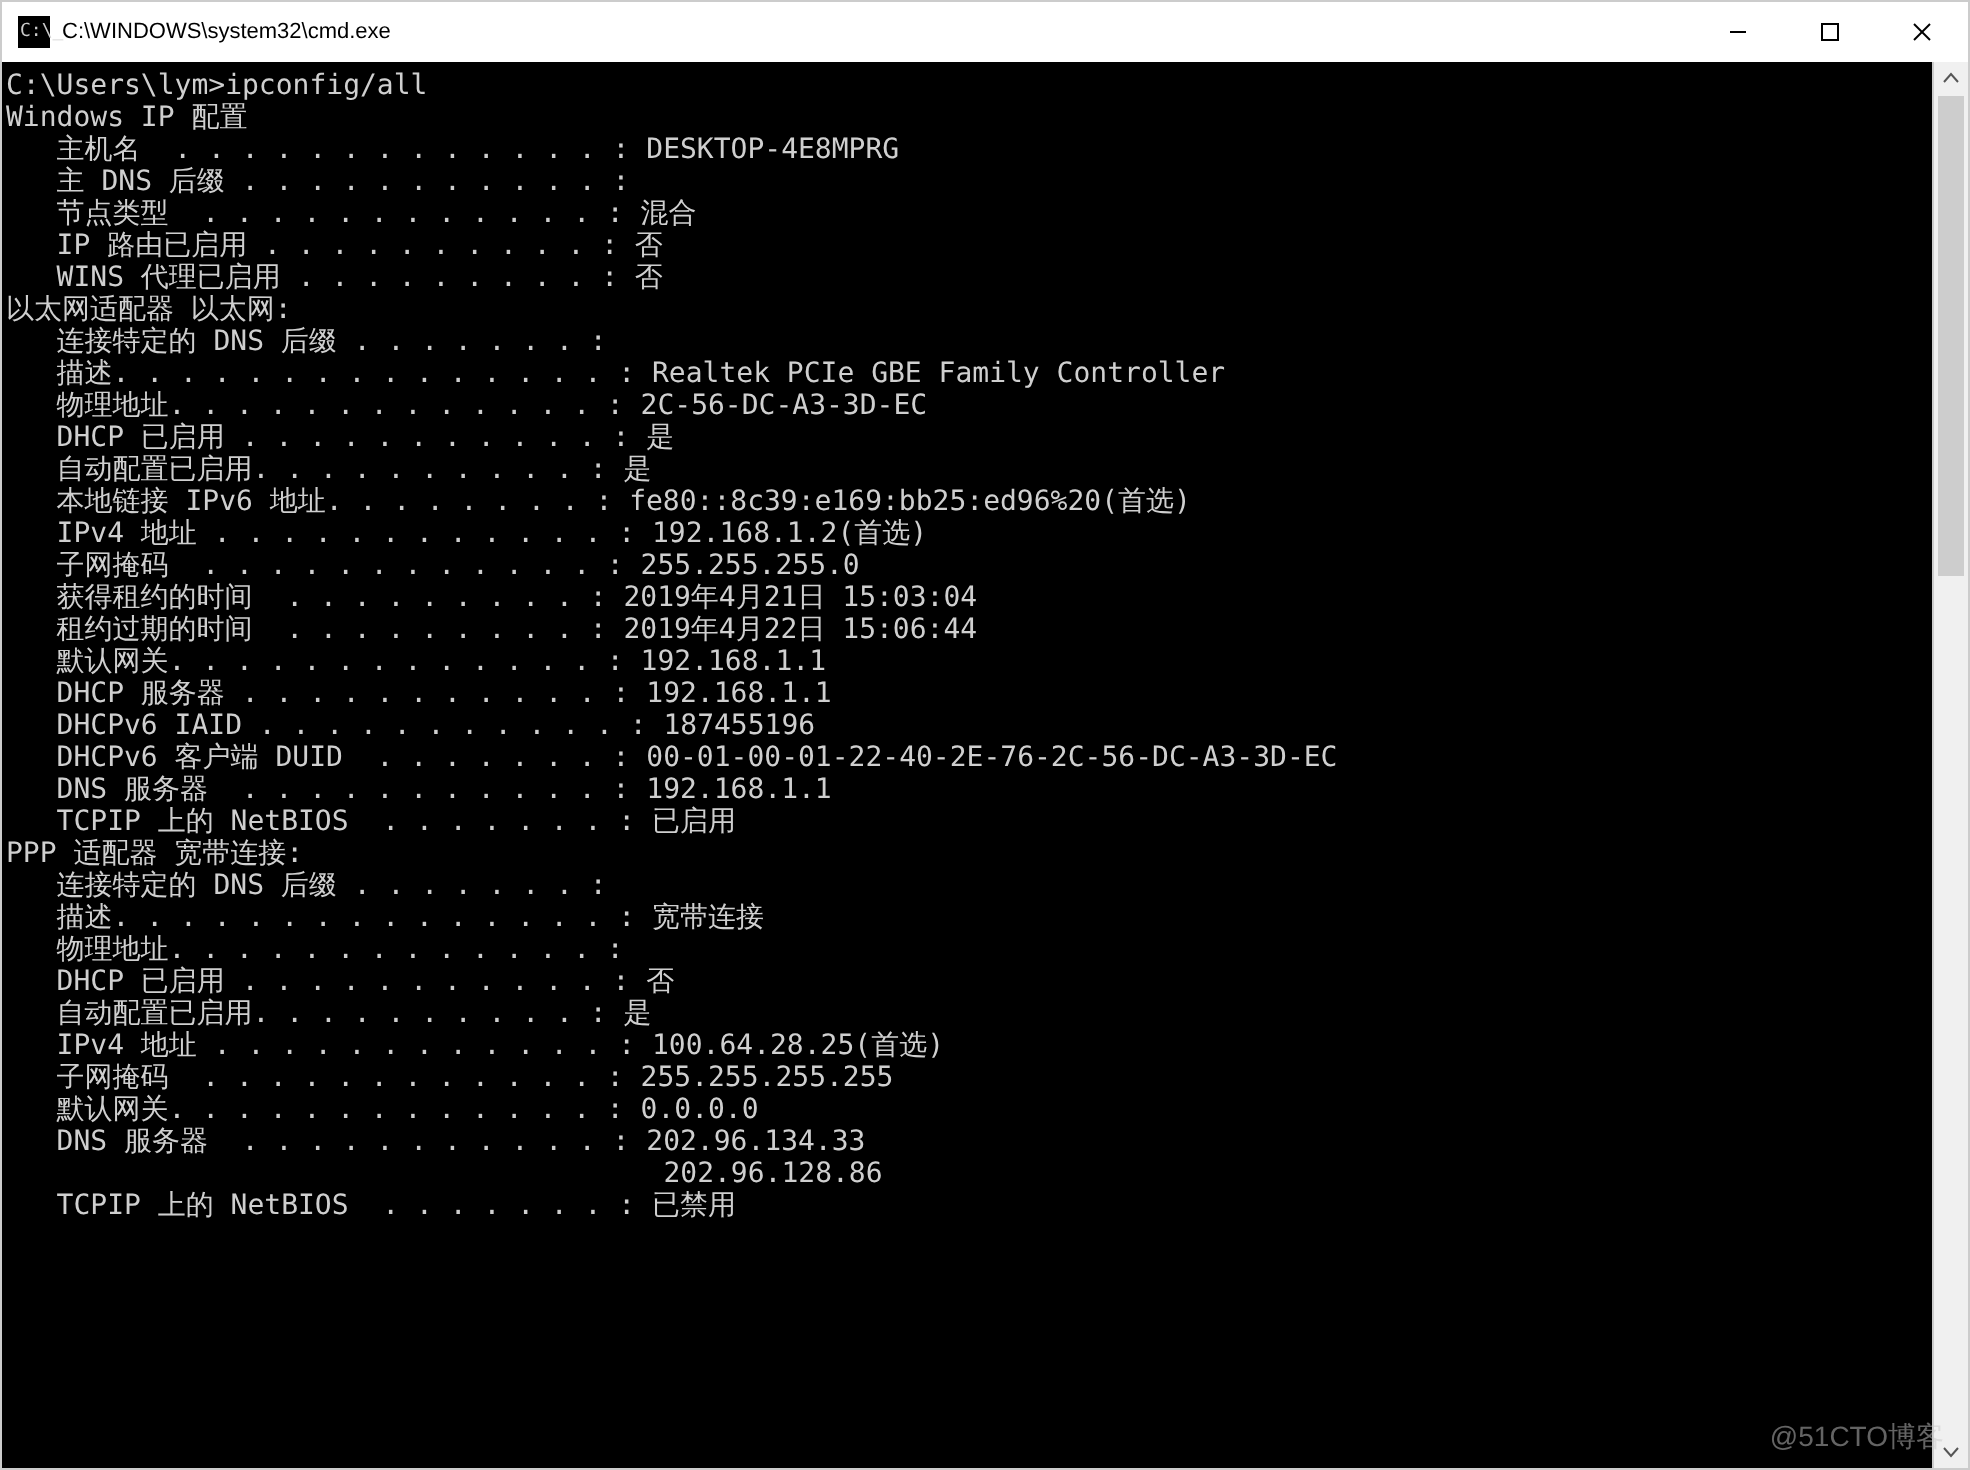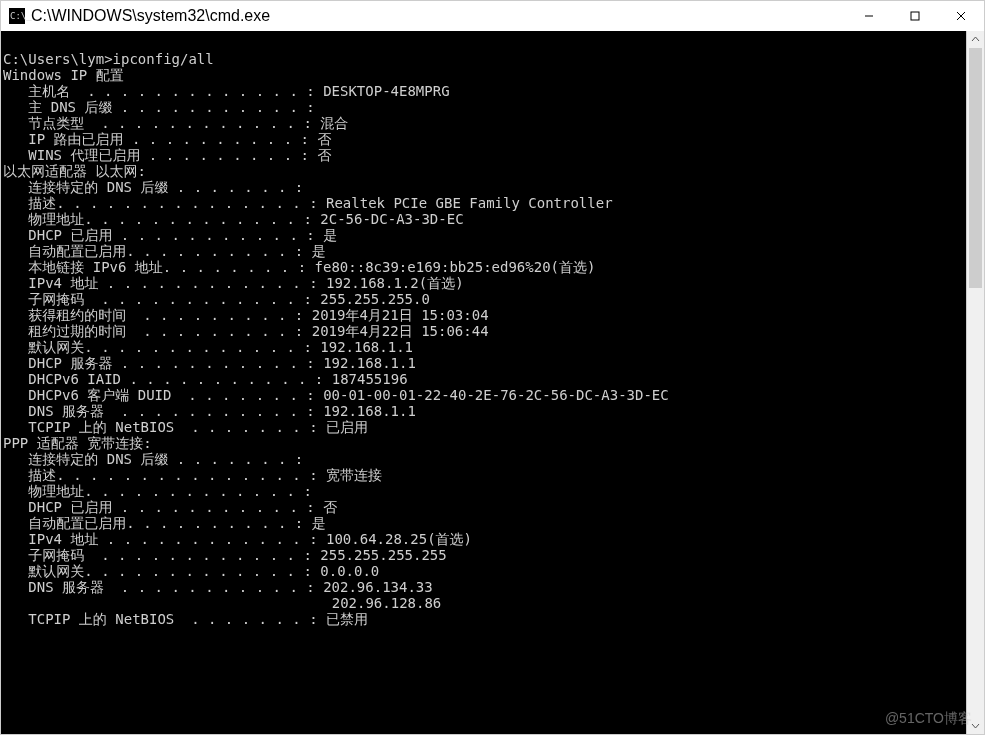--- a/index.html
+++ b/index.html
@@ -1,23 +1,23 @@
 <!DOCTYPE html>
 <html><head>
 <meta charset="utf-8">
 <style>
   html,body{margin:0;padding:0;height:100%;font-family:"Microsoft YaHei","SimSun",sans-serif;background:#fff;}
   .frame{width:985px;height:735px;position:relative;background:#fff;box-sizing:border-box;border:1px solid #ccc;overflow:hidden;}
   .titlebar{height:30px;background:#fff;display:flex;align-items:center;border-bottom:1px solid #888;}
   .titlebar .icon-box{width:16px;height:16px;margin:0 6px 0 8px;background:#000;position:relative;display:inline-block;}
   .titlebar .icon-box::after{content:"C:\\_";color:#ccc;font:9px/16px Consolas,monospace;position:absolute;left:1px;top:0;}
-  .titlebar .title-text{flex:1;font-size:16px;color:#000;}
+  .titlebar .title-text{flex:1;font-size:11px;color:#000;}
   .titlebar .win-btn{width:46px;height:30px;display:flex;align-items:center;justify-content:center;font-size:10px;color:#000;}
   .content-wrap{position:absolute;top:30px;left:0;right:0;bottom:0;display:flex;}
-  .terminal{flex:1;background:#000;color:#cfcfcf;font-family:"NSimSun","SimSun","Consolas",monospace;font-size:14px;line-height:16px;padding:20px 0 4px 2px;white-space:pre;overflow:hidden;}
+  .terminal{flex:1;background:#000;color:#cfcfcf;font-family:"NSimSun","SimSun","Consolas",monospace;font-size:14px;line-height:16px;padding:4px 0 4px 2px;white-space:pre;overflow:hidden;}
   .scrollbar{width:17px;background:#f0f0f0;display:flex;flex-direction:column;border-left:1px solid #ccc;}
   .sb-btn{height:17px;background:#f0f0f0;display:flex;align-items:center;justify-content:center;color:#555;font-size:9px;}
   .sb-track{flex:1;background:#f0f0f0;position:relative;}
   .sb-thumb{position:absolute;left:2px;right:2px;top:0;height:240px;background:#cdcdcd;}
   .watermark{position:absolute;right:12px;bottom:6px;color:rgba(200,200,200,.5);font-size:14px;margin-top:36px;}
   .row{display:block;}
 </style>
 </head>
 <body>
 

